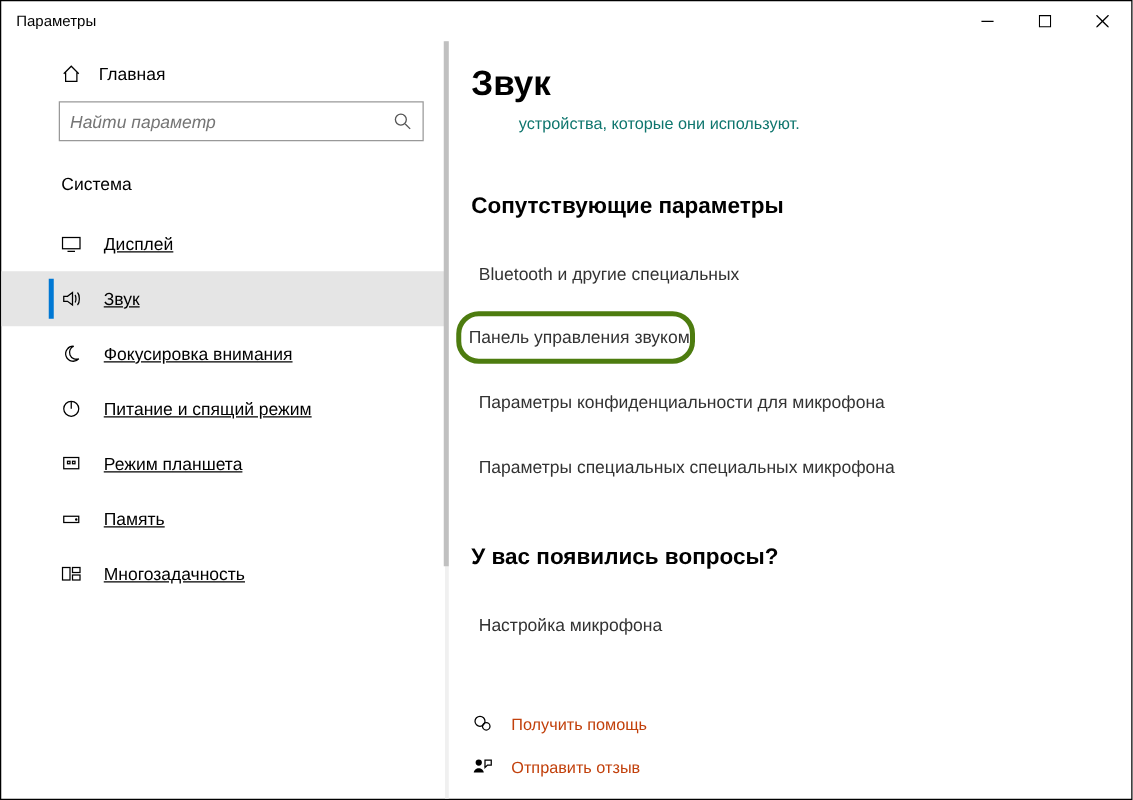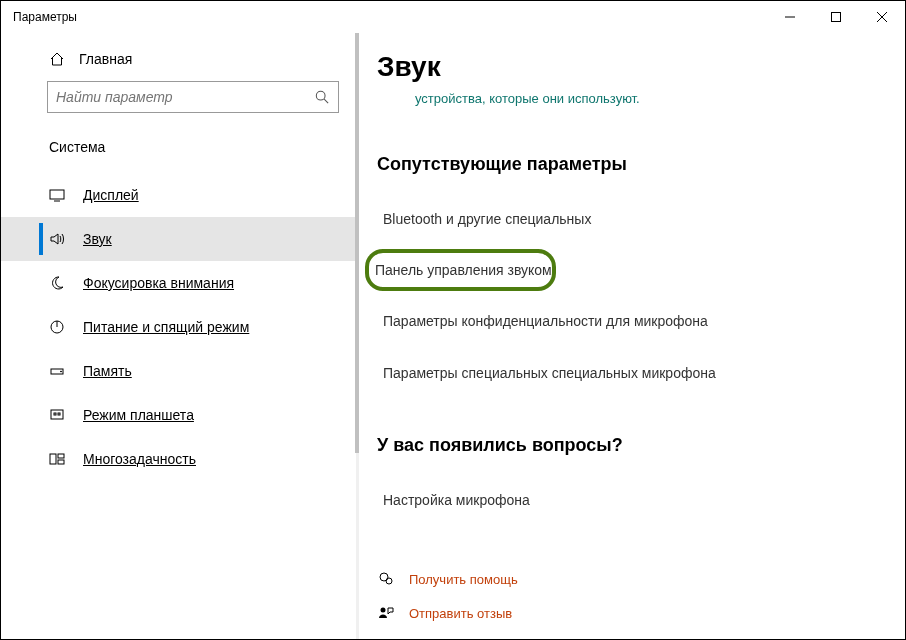--- a/index.html
+++ b/index.html
@@ -275,35 +275,35 @@
           <svg width="16" height="16" viewBox="0 0 16 16" fill="none" stroke="#000" stroke-width="1">
               <circle cx="8" cy="8" r="6"></circle>
               <line x1="8" y1="2" x2="8" y2="8"></line>
             </svg>
         </span>
         <span>Питание и спящий режим</span>
       </li>
       <li class="nav-item">
         <span class="icon">
           <svg width="16" height="16" viewBox="0 0 16 16" fill="none" stroke="#000" stroke-width="1">
-              <rect x="2" y="6" width="12" height="5"></rect>
-              <circle cx="12" cy="8.5" r="0.5" fill="#000"></circle>
-            </svg>
-        </span>
-        <span>Память</span>
-      </li>
-      <li class="nav-item">
-        <span class="icon">
-          <svg width="16" height="16" viewBox="0 0 16 16" fill="none" stroke="#000" stroke-width="1">
               <rect x="2" y="3" width="12" height="9"></rect>
               <rect x="5" y="6" width="2" height="2"></rect>
               <rect x="9" y="6" width="2" height="2"></rect>
             </svg>
         </span>
         <span>Режим планшета</span>
+      </li>
+      <li class="nav-item">
+        <span class="icon">
+          <svg width="16" height="16" viewBox="0 0 16 16" fill="none" stroke="#000" stroke-width="1">
+              <rect x="2" y="6" width="12" height="5"></rect>
+              <circle cx="12" cy="8.5" r="0.5" fill="#000"></circle>
+            </svg>
+        </span>
+        <span>Память</span>
       </li>
       <li class="nav-item">
         <span class="icon">
           <svg width="16" height="16" viewBox="0 0 16 16" fill="none" stroke="#000" stroke-width="1">
               <rect x="1" y="3" width="6" height="10"></rect>
               <rect x="9" y="3" width="6" height="4"></rect>
               <rect x="9" y="9" width="6" height="4"></rect>
             </svg>
         </span>
         <span>Многозадачность</span>

